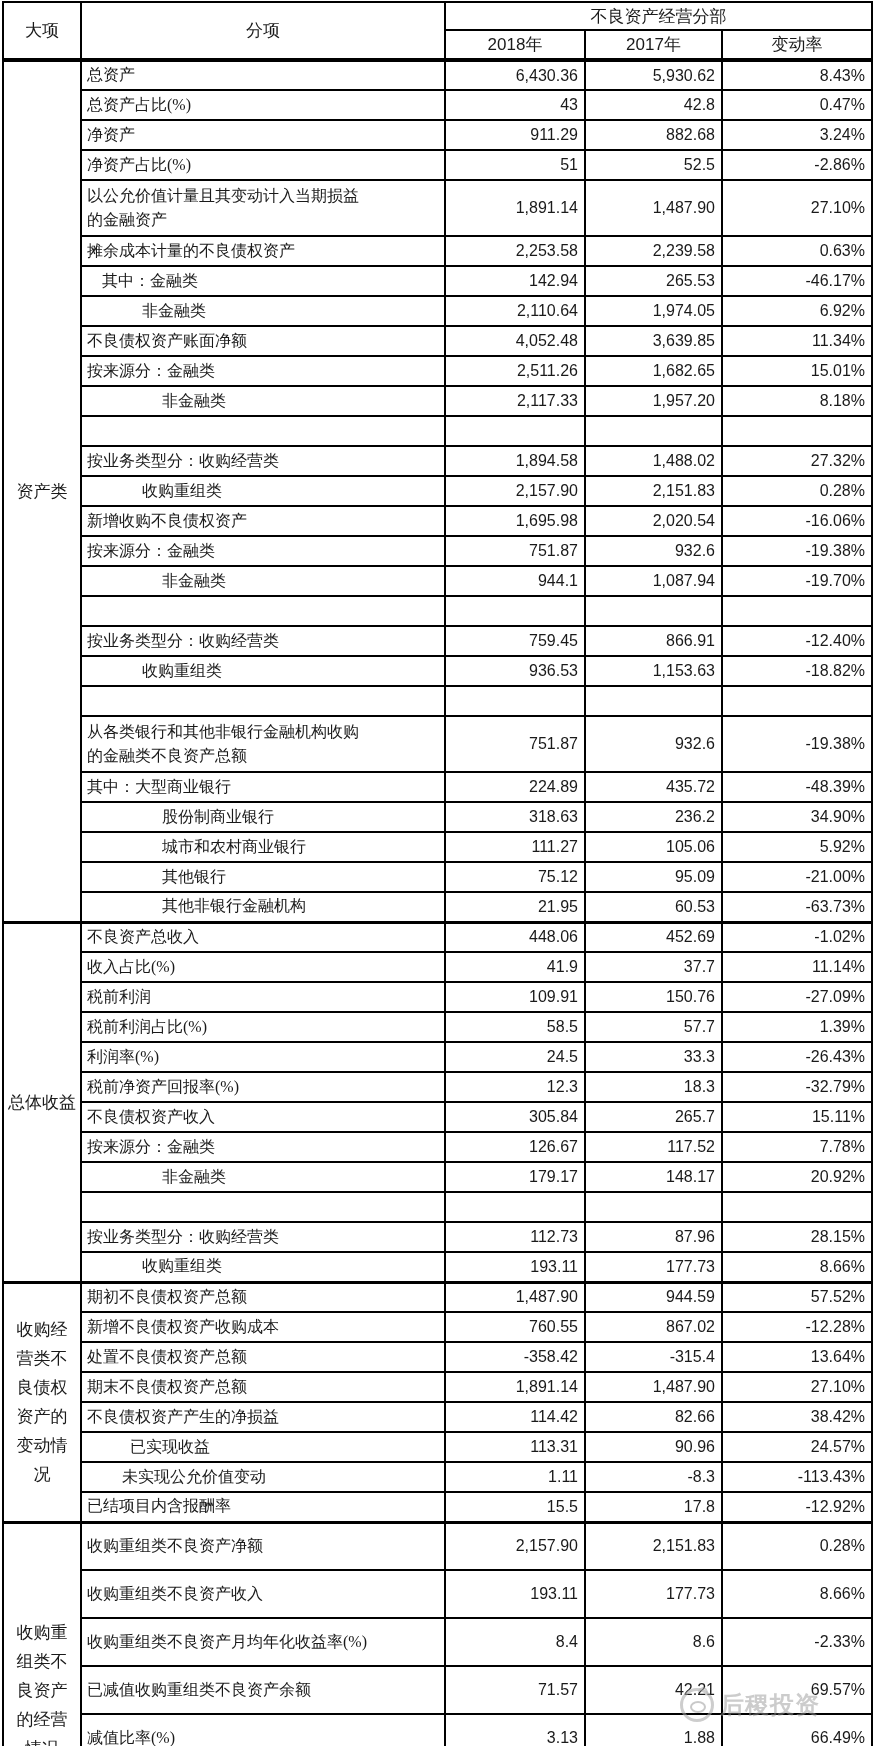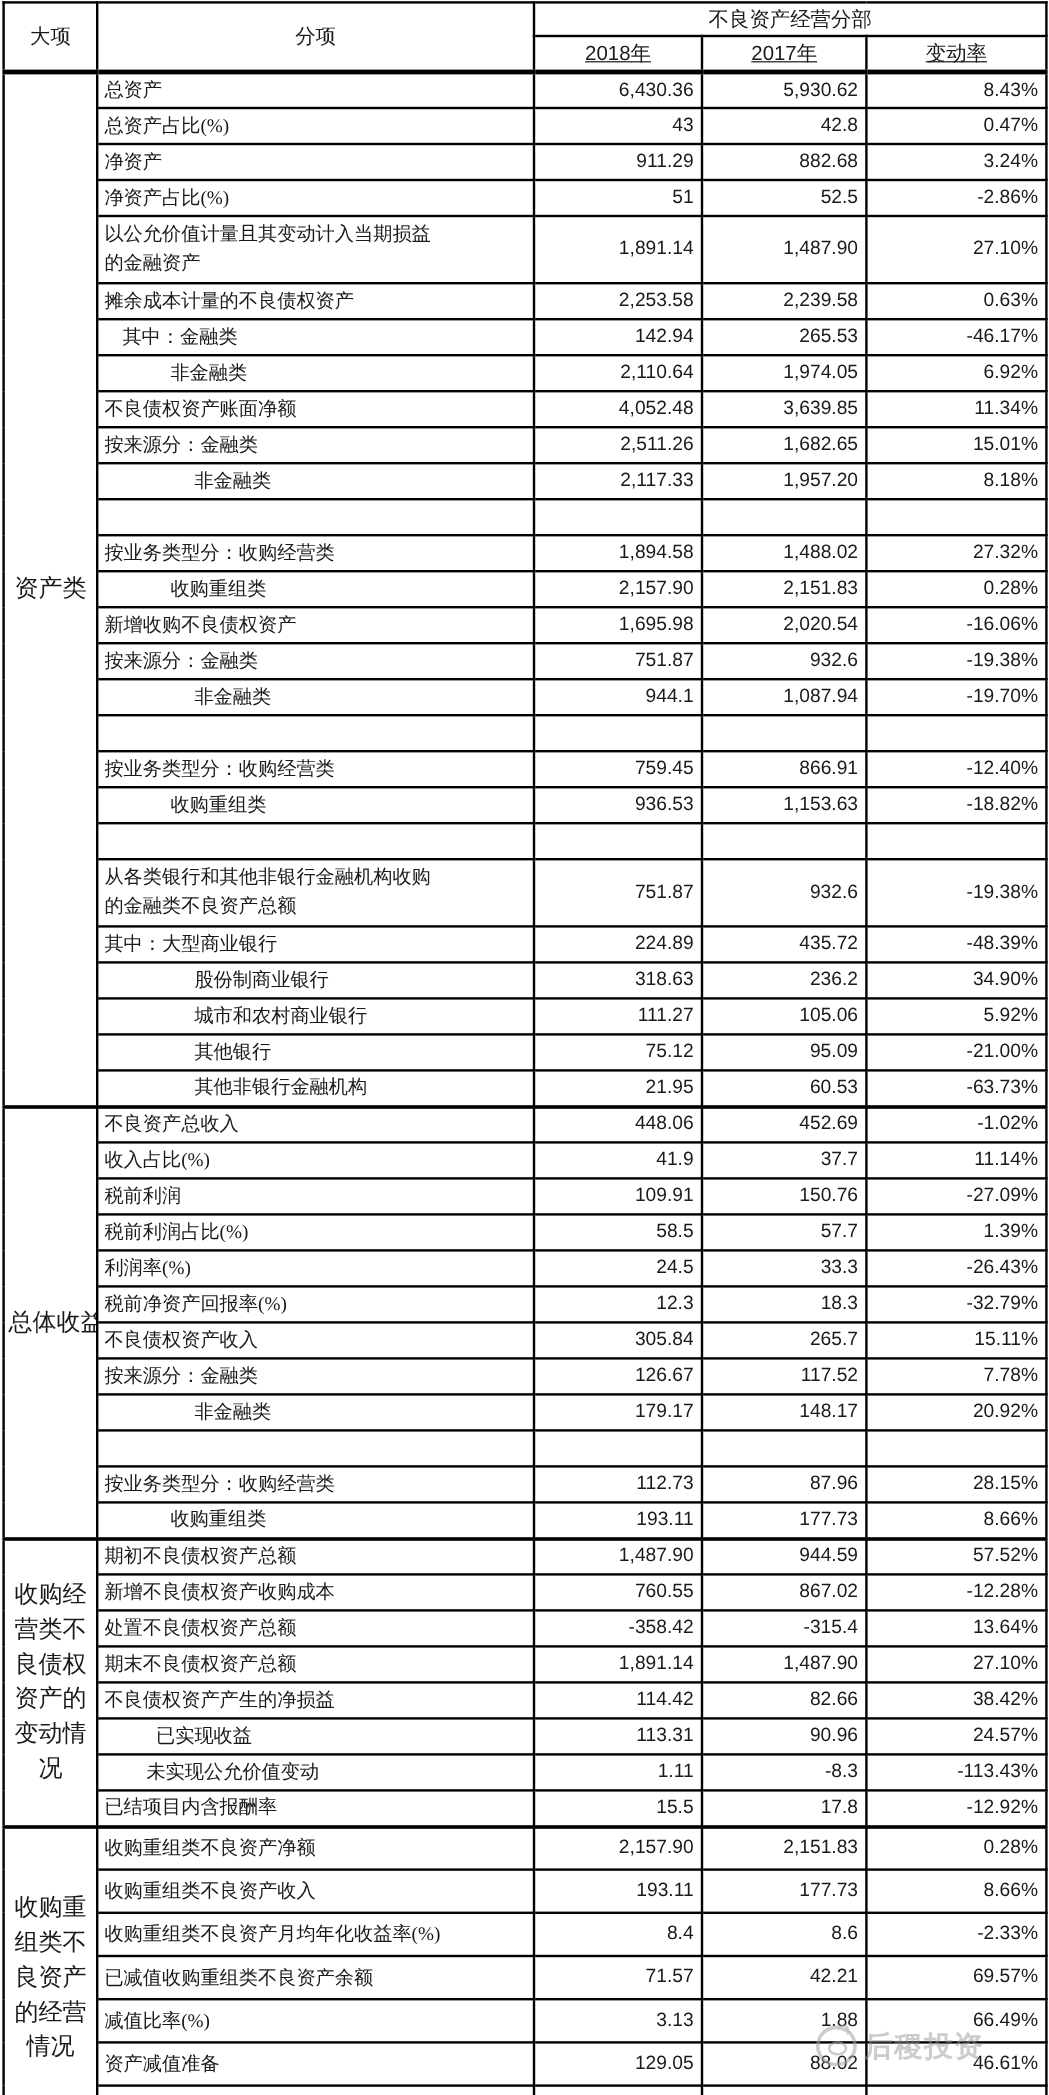--- a/index.html
+++ b/index.html
@@ -16,32 +16,32 @@
     border:2px solid #000;
     font-weight:400;
     padding:1px 6px;
     overflow:hidden;
     box-sizing:border-box;
     background:transparent;
   }
   thead th{font-size:17px;text-align:center;vertical-align:middle;}
   th.thick-b{border-bottom:4px solid #000;}
   tr.span-row th{height:28px;}
-  tr.years-row th{height:30px;text-decoration:underline;}
+  tr.years-row th{height:30px;}
   tbody{border-top:3px solid #000;}
   tbody:first-of-type{border-top:2px solid #000;}
   td{height:30px;font-size:16px;vertical-align:middle;}
   td.lbl{text-align:left;white-space:nowrap;font-family:Liberation Serif, serif;}
   td.num{text-align:right;white-space:nowrap;}
   td.tall{height:56px;}
   td.tall div{line-height:24px;}
-  tbody.g3 td{height:36px;}
+  tbody.g3 td{height:48px;}
   td.group-label{
     text-align:center;vertical-align:middle;
-    font-size:20px;padding:0 3px;white-space:nowrap;
+    font-size:17px;padding:0 3px;white-space:nowrap;
   }
   td.group-label div{line-height:29px;}
   .ind0{padding-left:5px;}
   .ind1{padding-left:20px;border-radius:13px;}
   .ind2{padding-left:48px;}
   .ind3{padding-left:40px;}
   .ind4{padding-left:80px;}
   .ind5{padding-left:60px;}
   .ind6{padding-left:80px;}
   .ind7{padding-left:60px;}

